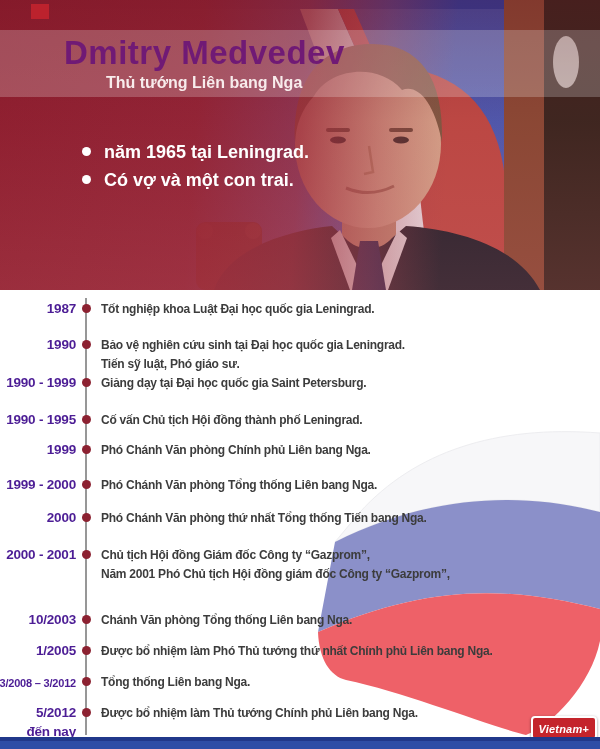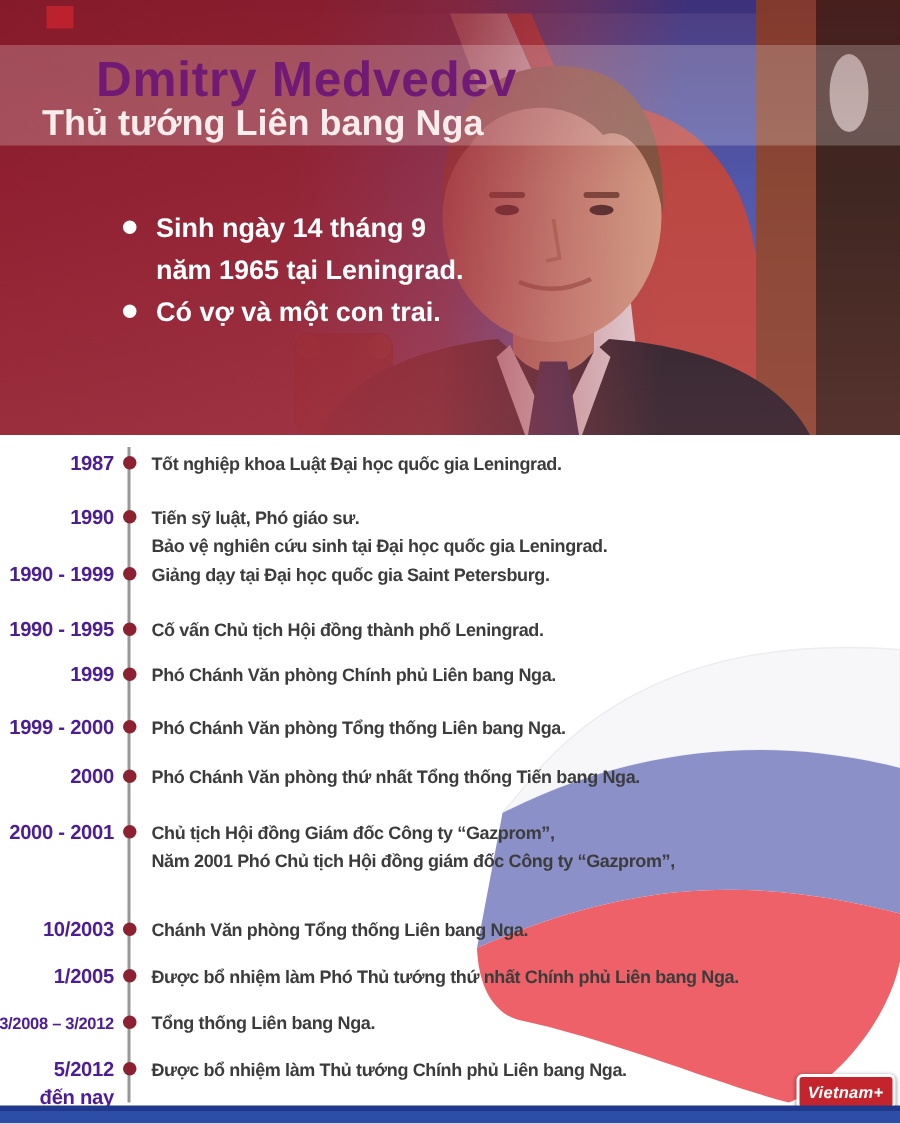--- a/index.html
+++ b/index.html
@@ -12,21 +12,21 @@
   .hero{position:absolute;top:0;left:0;width:600px;height:290px;overflow:hidden;}
   .photo{position:absolute;inset:0;width:100%;height:100%;}
   .overlay{position:absolute;inset:0;
     background:
       linear-gradient(180deg, rgba(110,15,30,.28) 0%, rgba(150,40,60,.08) 42%, rgba(195,95,105,.22) 100%),
       linear-gradient(94deg, rgba(145,29,43,.97) 0%, rgba(150,33,47,.95) 33%, rgba(158,44,58,.80) 50%, rgba(168,60,72,.38) 63%, rgba(168,60,72,0) 74%);
   }
   .corner-sq{position:absolute;left:31px;top:4px;width:18px;height:15px;background:#c2242e;opacity:.9;}
   .title-band{position:absolute;left:0;right:0;top:30px;height:67px;background:rgba(255,255,255,.22);}
   .title-band h1{margin:5px 0 0 64px;font-size:33px;line-height:36px;font-weight:bold;color:#701a75;letter-spacing:.5px;}
-  .title-band .role{margin:1px 0 0 28px;font-size:24px;line-height:22px;font-weight:bold;color:#f8ecec;}
+  .title-band .role{margin:1px 0 0 106px;font-size:16px;line-height:22px;font-weight:bold;color:#f8ecec;}
   .facts{position:absolute;left:82px;top:138px;margin:0;padding:0;list-style:none;}
   .fact{display:flex;margin:0;}
   .fact-dot{width:9px;height:9px;border-radius:50%;background:#ffffff;margin:9px 13px 0 0;flex:none;}
   .fact-text div{font-size:18px;line-height:28px;font-weight:bold;color:#ffffff;white-space:nowrap;}
   
   .timeline{position:absolute;top:290px;left:0;width:600px;height:447px;background:#ffffff;}
   .flag{position:absolute;left:290px;top:127px;width:310px;height:320px;}
   .tl-line{position:absolute;left:85px;top:8px;width:2px;height:437px;background:#979797;}
   .entry{position:absolute;left:0;right:0;}
   .year{position:absolute;right:524px;top:1px;font-size:13.5px;font-weight:bold;color:#4c1d95;white-space:nowrap;letter-spacing:-.2px;}
@@ -91,21 +91,20 @@
     <div class="overlay"></div>
     <div class="corner-sq"></div>
     <div class="title-band">
       <h1>Dmitry Medvedev</h1>
       <div class="role">Thủ tướng Liên bang Nga</div>
     </div>
     <ul class="facts">
         <li class="fact">
           <span class="fact-dot"></span>
           <div class="fact-text">
-            <div>Sinh ngày 14 tháng 9</div>
             <div>năm 1965 tại Leningrad.</div>
           </div>
         </li>
         <li class="fact">
           <span class="fact-dot"></span>
           <div class="fact-text">
             <div>Có vợ và một con trai.</div>
           </div>
         </li>
       </ul>
@@ -124,22 +123,22 @@
           <div class="year">1987</div>
           <span class="dot"></span>
           <div class="etext">
             <div>Tốt nghiệp khoa Luật Đại học quốc gia Leningrad.</div>
           </div>
         </div>
         <div class="entry" style="top: 46px;">
           <div class="year">1990</div>
           <span class="dot"></span>
           <div class="etext">
+            <div>Bảo vệ nghiên cứu sinh tại Đại học quốc gia Leningrad.</div>
             <div>Tiến sỹ luật, Phó giáo sư.</div>
-            <div>Bảo vệ nghiên cứu sinh tại Đại học quốc gia Leningrad.</div>
           </div>
         </div>
         <div class="entry" style="top: 84px;">
           <div class="year">1990 - 1999</div>
           <span class="dot"></span>
           <div class="etext">
             <div>Giảng dạy tại Đại học quốc gia Saint Petersburg.</div>
           </div>
         </div>
         <div class="entry" style="top: 121px;">

